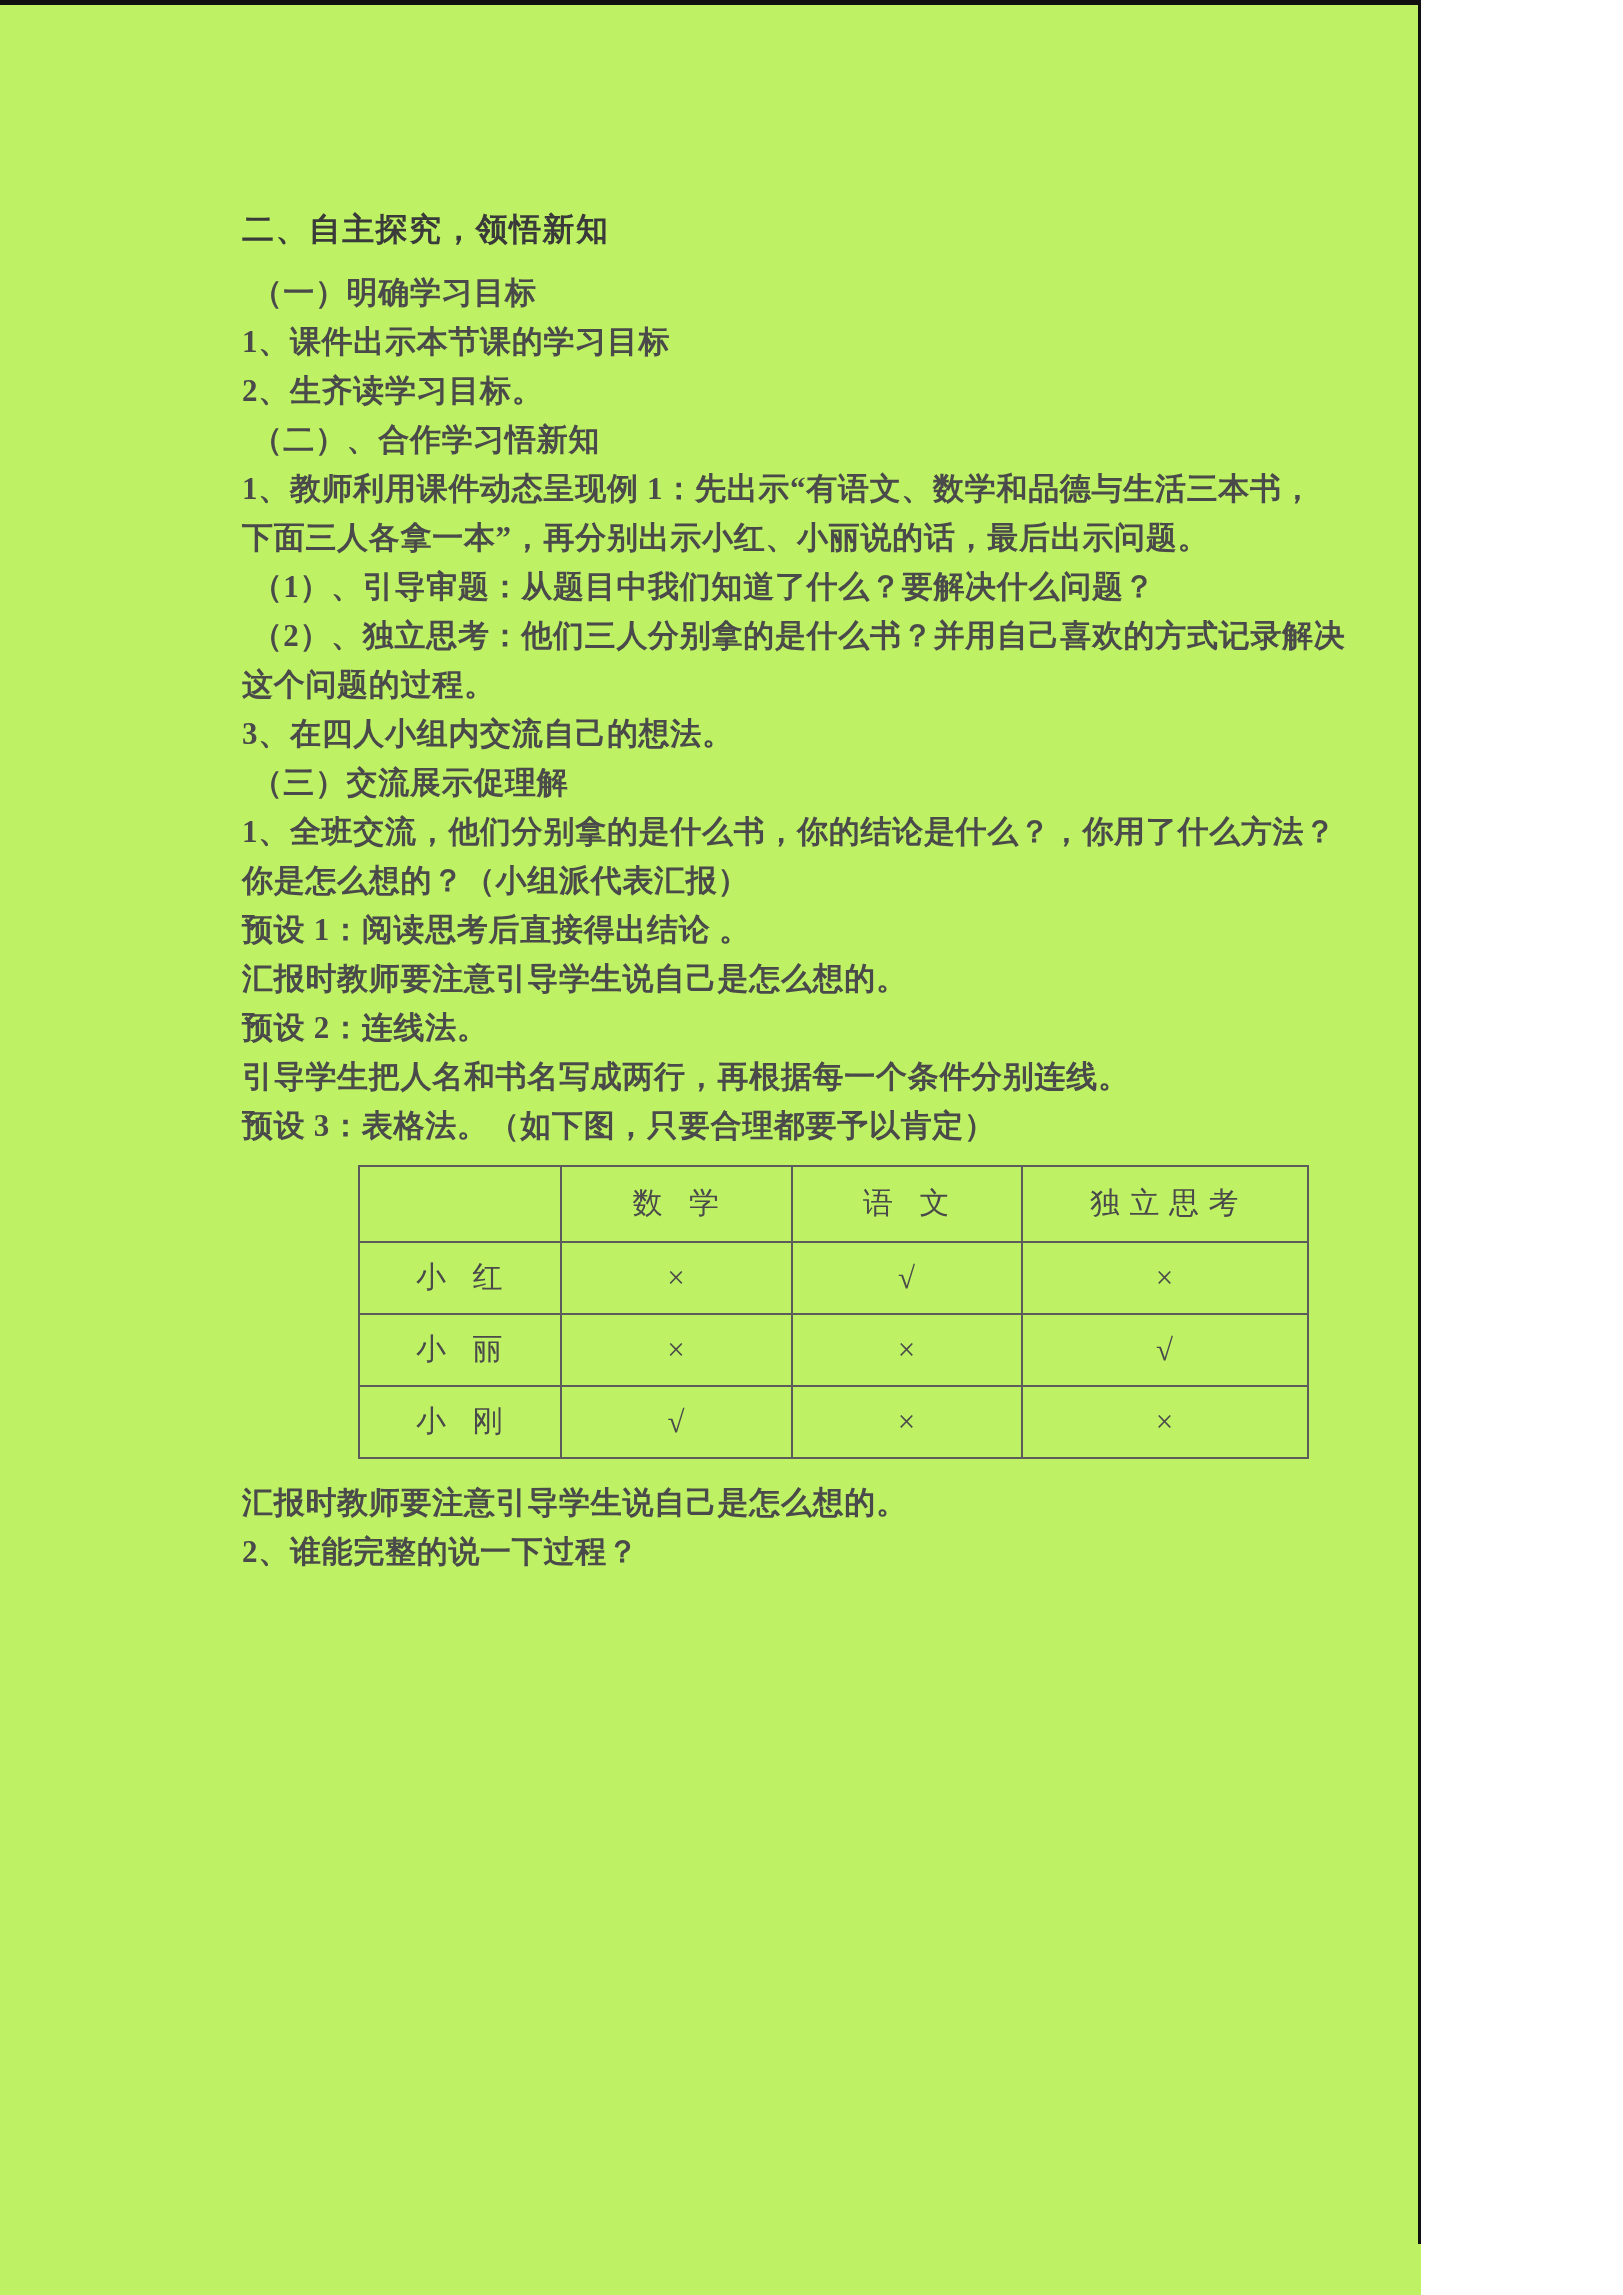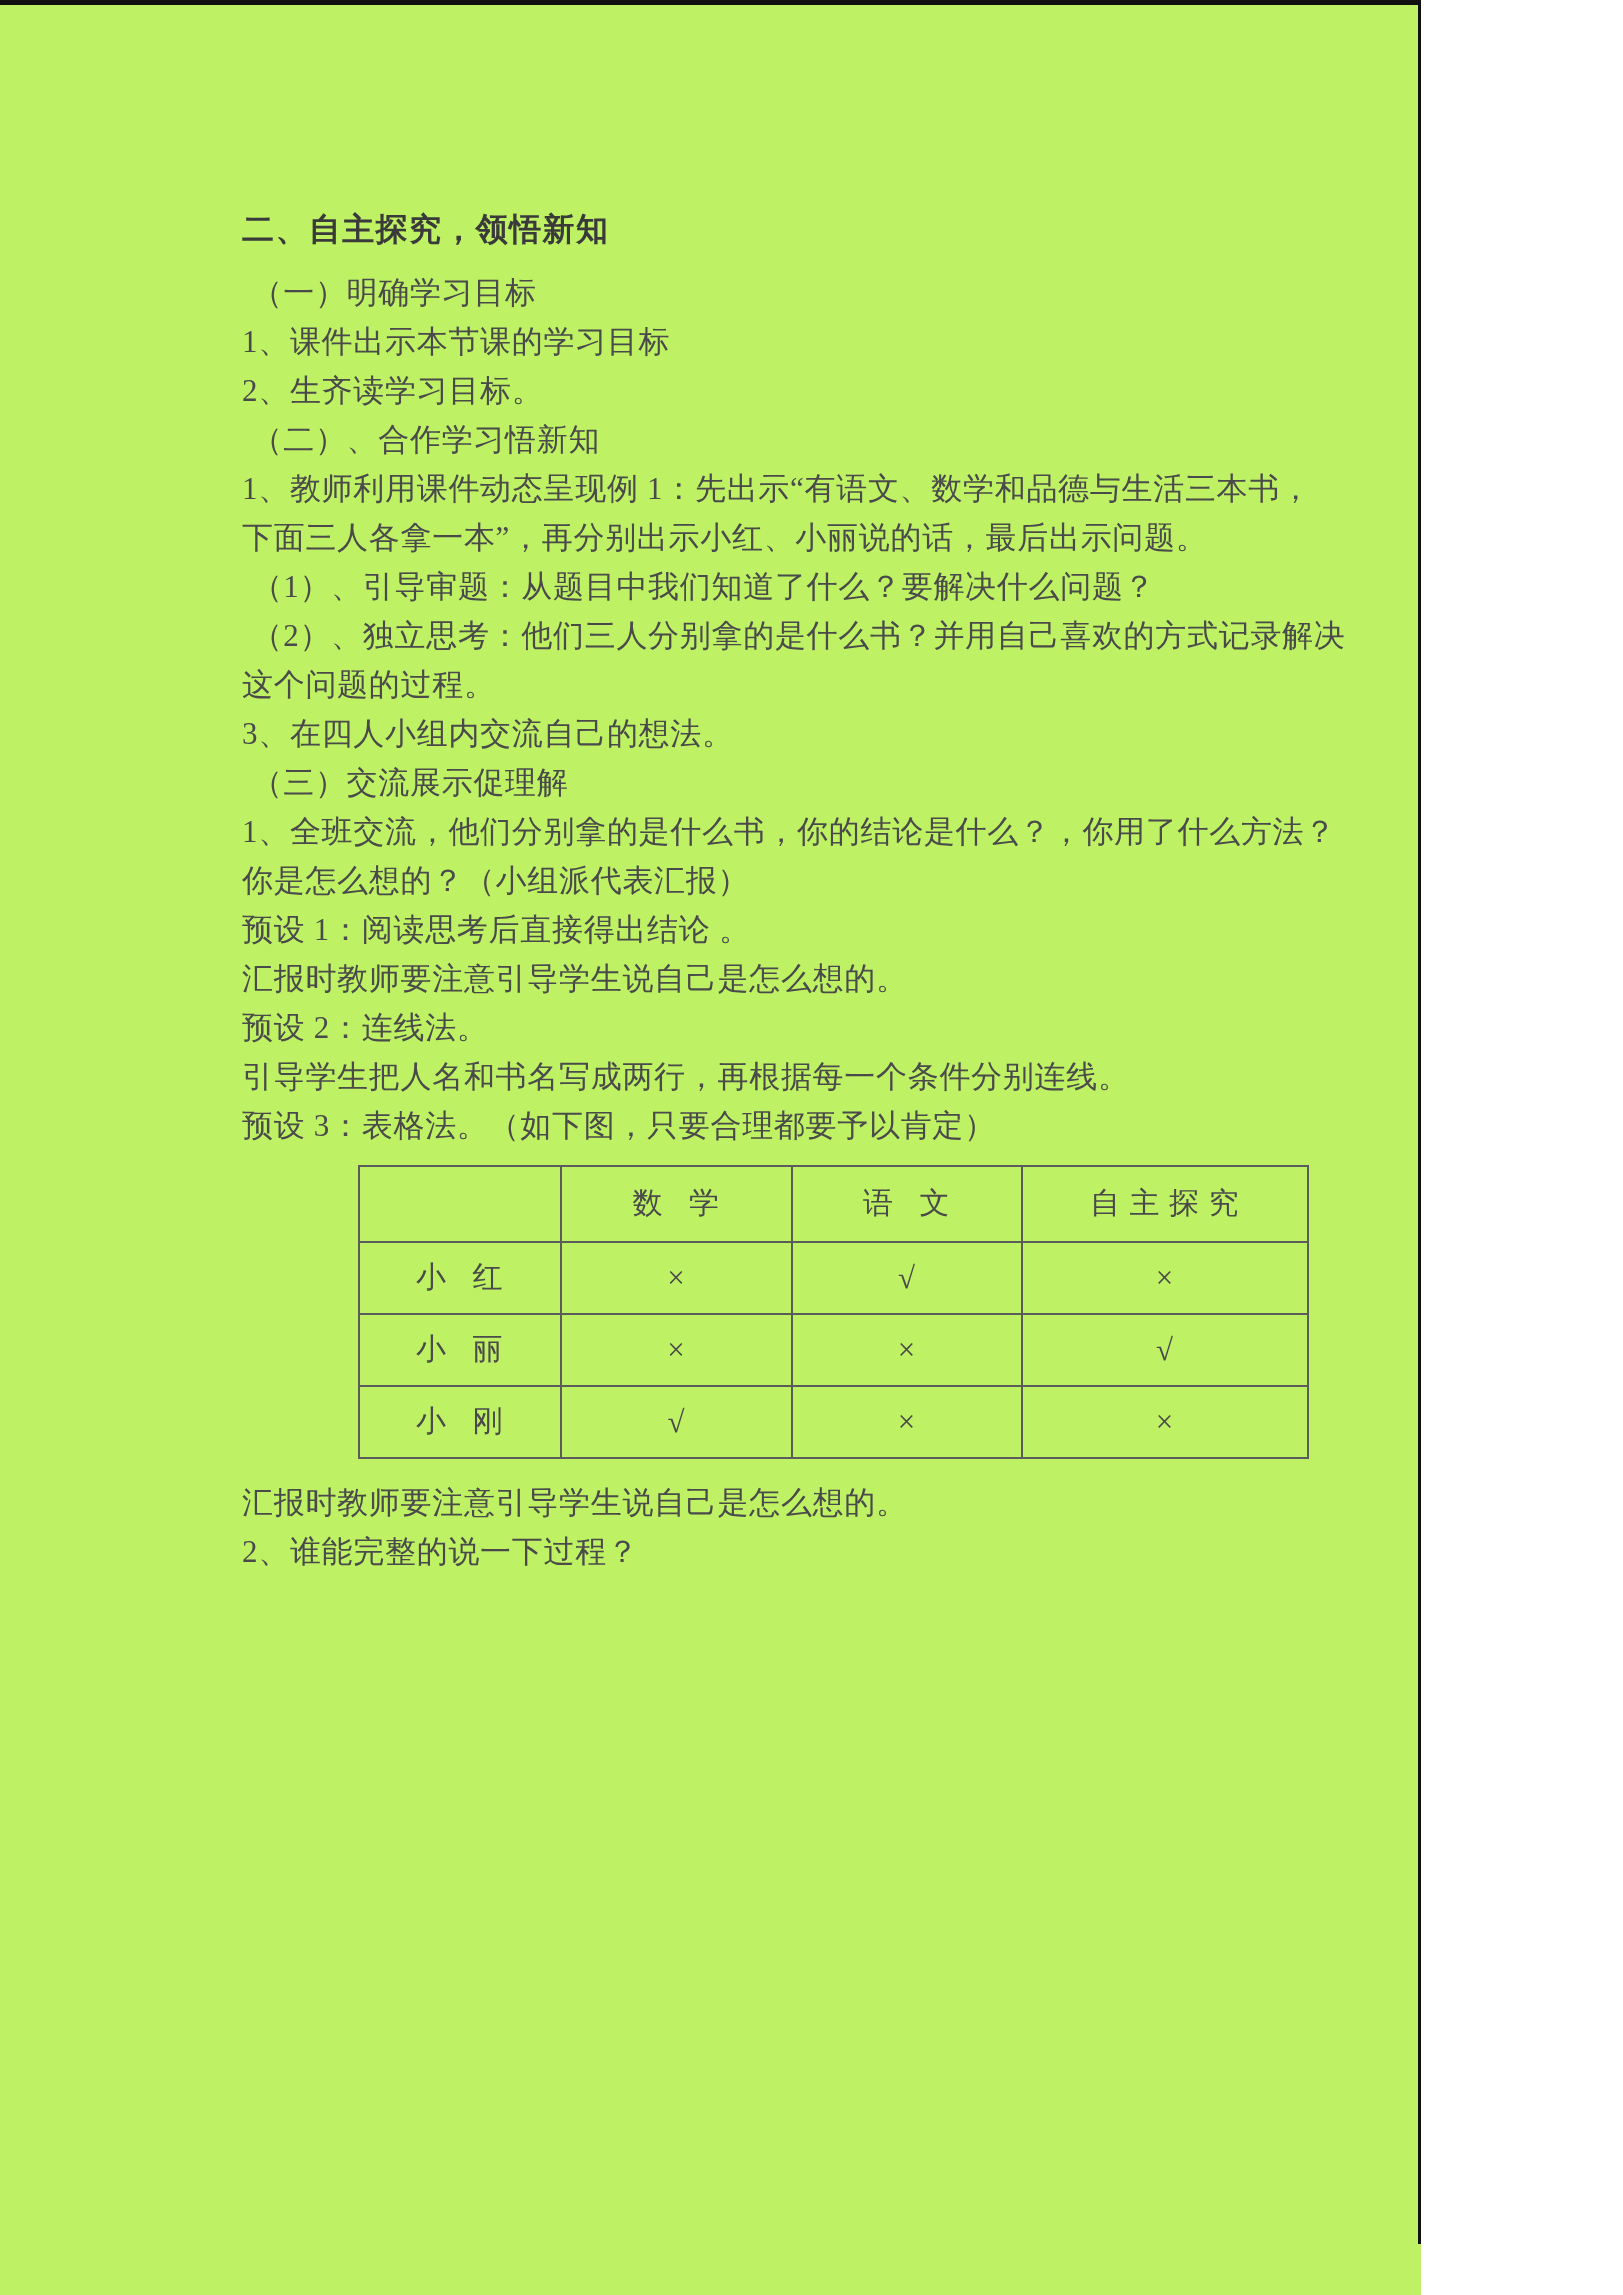--- a/index.html
+++ b/index.html
@@ -36,20 +36,21 @@
     top: 205px;
     width: 1200px;
   }
 
   .line {
     color: #4a4a4a;
     font-size: 31px;
     line-height: 49px;
     letter-spacing: 0.7px;
     white-space: pre;
+    font-weight: bold;
   }
   .line.heading {
     font-weight: bold;
     color: #3a3a3a;
     font-size: 32px;
     letter-spacing: 1.4px;
   }
   .line.indent {
     padding-left: 9.5px;
   }
@@ -131,21 +132,21 @@
         <div class="line">预设 3：表格法。（如下图，只要合理都要予以肯定）</div>
       </div>
 
     <div class="tbl-wrap">
       <table class="grid">
         <tbody id="tbl-body">
             <tr class="head">
               <td class="corner"></td>
               <td class="c-math colhdr">数  学</td>
               <td class="c-chin colhdr">语  文</td>
-              <td class="c-moral colhdr">自主探究</td>
+              <td class="c-moral colhdr">独立思考</td>
             </tr>
             <tr>
               <td class="corner rowlabel">小  红</td>
               <td class="c-math mark">×</td>
               <td class="c-chin mark">√</td>
               <td class="c-moral mark">×</td>
             </tr>
             <tr>
               <td class="corner rowlabel">小  丽</td>
               <td class="c-math mark">×</td>

